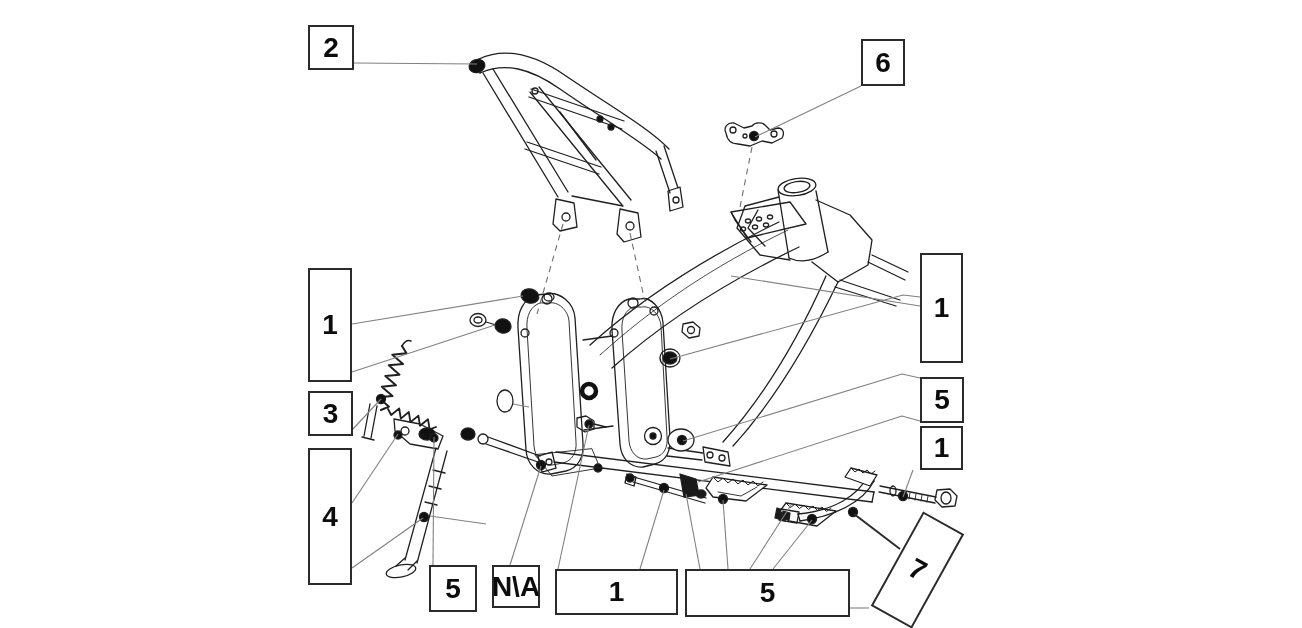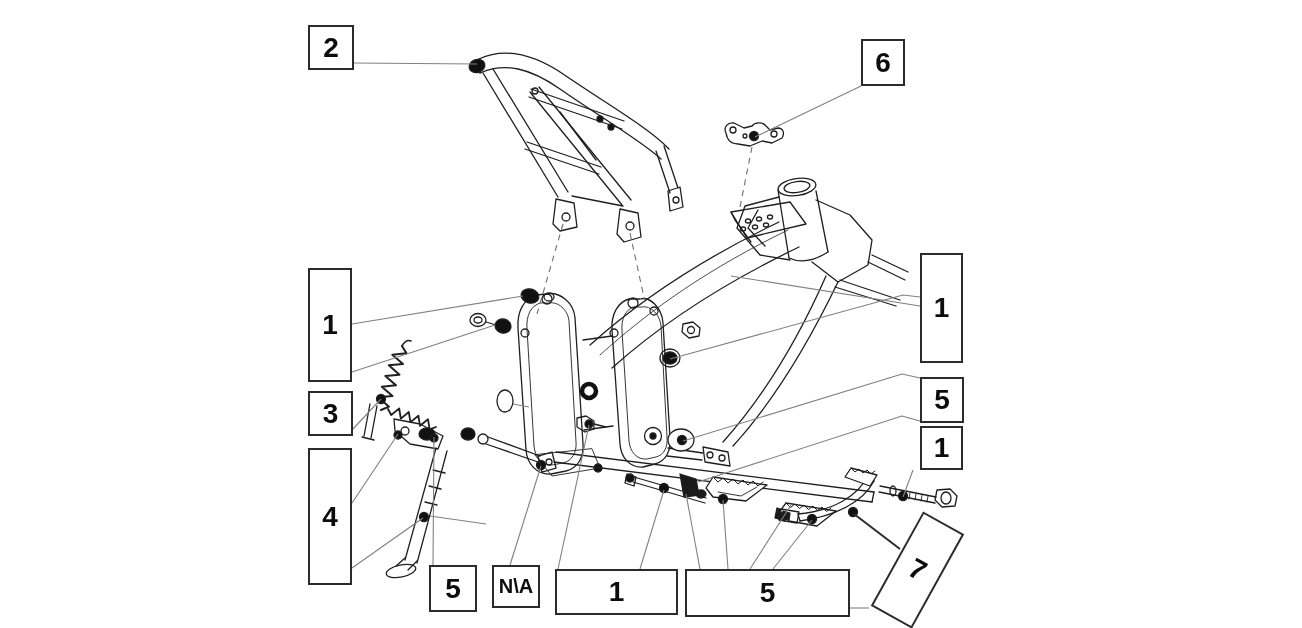--- a/index.html
+++ b/index.html
@@ -3,21 +3,21 @@
 <meta charset="utf-8">
 <style>
   html,body{margin:0;padding:0;background:#fff;}
   #stage{position:relative;width:1302px;height:628px;background:#ffffff;overflow:hidden;
          font-family:"Liberation Sans",sans-serif;}
   #art{position:absolute;left:0;top:0;width:1302px;height:628px;}
   .callout{position:absolute;background:#fff;border:2px solid #2b2b2b;box-sizing:border-box;
            display:flex;align-items:center;justify-content:center;
            font-weight:bold;font-size:28px;color:#0c0c0c;letter-spacing:0;
            font-family:"Liberation Sans",sans-serif;}
-  .callout.small-text{font-size:20px;}
+  .callout.small-text{font-size:28px;}
   .c2{left:308px;top:25px;width:46px;height:45px;}
   .c6{left:861px;top:39px;width:44px;height:47px;}
   .c1-left{left:308px;top:268px;width:44px;height:114px;}
   .c3{left:308px;top:391px;width:45px;height:45px;}
   .c4{left:308px;top:448px;width:44px;height:137px;}
   .c5-small{left:429px;top:565px;width:48px;height:47px;}
   .cna{left:492px;top:565px;width:48px;height:43px;}
   .c1-wide{left:555px;top:569px;width:123px;height:46px;}
   .c5-wide{left:685px;top:569px;width:165px;height:48px;}
   .c1-tall{left:920px;top:253px;width:43px;height:110px;}

